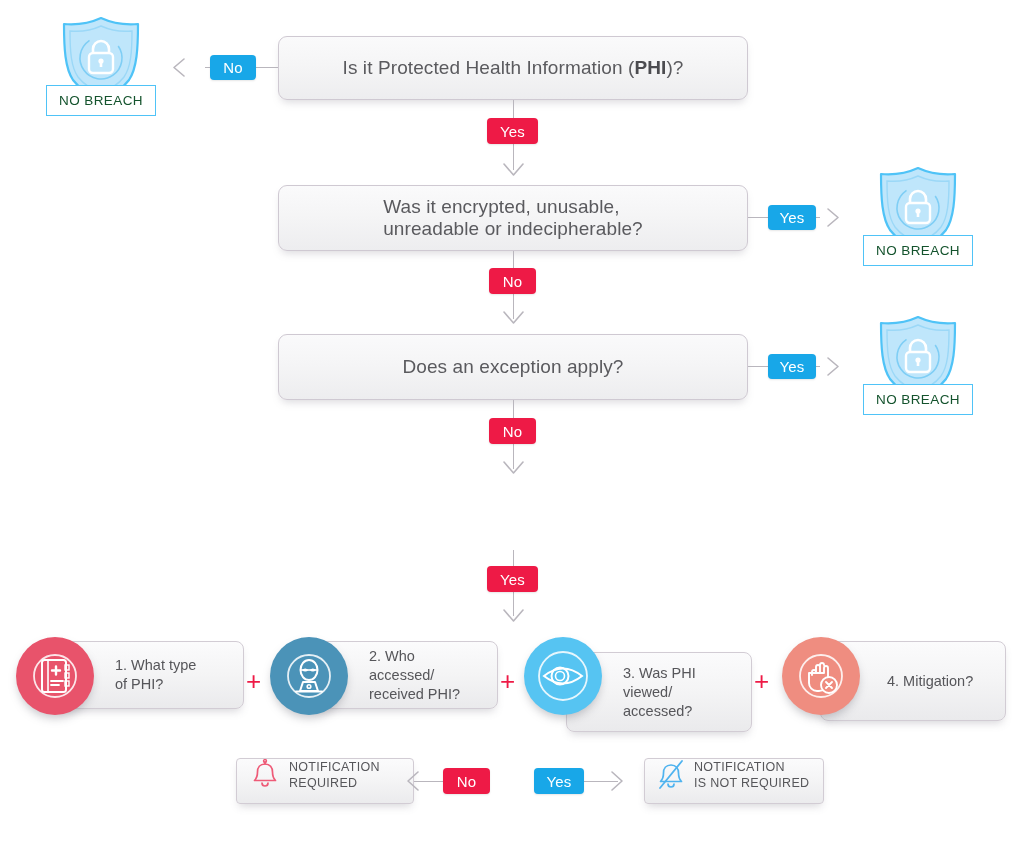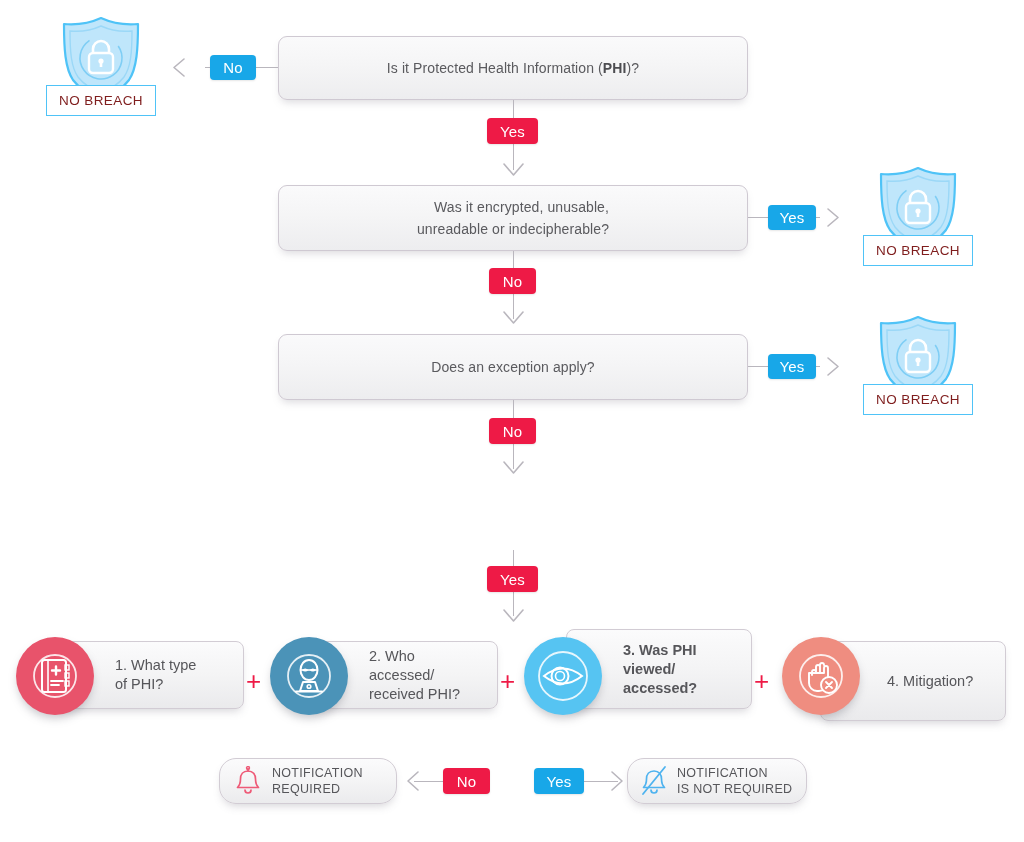--- a/index.html
+++ b/index.html
@@ -14,22 +14,22 @@
 
   
   .qbox{
     position:absolute;
     box-sizing:border-box;
     background:linear-gradient(to bottom,#fafafb 0%,#f5f5f6 45%,#ededef 100%);
     border:1px solid #cfc9d2;
     border-radius:9px;
     box-shadow:0 5px 9px -3px rgba(120,115,130,.28);
     display:flex;align-items:center;justify-content:center;
-    text-align:right;
-    font-size:14px;
+    text-align:left;
+    font-size:19px;
     line-height:22px;
     color:#5a5a5e;
     letter-spacing:.1px;
   }
   .qbox b{font-weight:bold;color:#4c4c50;}
 
   
   .pill{
     position:absolute;
     display:flex;align-items:center;justify-content:center;
@@ -50,21 +50,21 @@
 
   
   .shieldwrap{position:absolute;}
   .nobreach{
     position:absolute;
     box-sizing:border-box;
     background:#ffffff;
     border:1.5px solid #4fc3f7;
     display:flex;align-items:center;justify-content:center;
     font-size:13.5px;
-    color:#7f1d1d;
+    color:#14532d;
     letter-spacing:.4px;
     z-index:3;
   }
 
   
   .fcard{
     position:absolute;
     box-sizing:border-box;
     background:linear-gradient(to bottom,#fbfbfc 0%,#f4f4f5 50%,#eaeaec 100%);
     border:1px solid #d2ccd4;
@@ -93,23 +93,23 @@
     font-weight:400;
     z-index:5;
   }
 
   
   .nbox{
     position:absolute;
     box-sizing:border-box;
     background:linear-gradient(to bottom,#fbfbfc 0%,#f4f4f5 50%,#ebebed 100%);
     border:1px solid #d2ccd4;
-    border-radius:17px;
+    border-radius:4px;
     box-shadow:0 5px 9px -3px rgba(120,115,130,.3);
-    display:flex;align-items:center;
+    display:flex;margin-left:17px;
   }
   .nbox .ntext{
     font-size:12.5px;
     line-height:16px;
     color:#56565a;
     letter-spacing:.3px;
     white-space:pre-line;
   }
 </style>
 </head>
@@ -255,21 +255,21 @@
       <path d="M16 17 q3.2 -3.2 6.4 0 q-3.2 3.2 -6.4 0 Z" fill="#ffffff"></path>
       <path d="M23.6 17 q3.2 -3.2 6.4 0 q-3.2 3.2 -6.4 0 Z" fill="#ffffff"></path>
       <path d="M14 38 l3 -9 h12 l3 9 Z" fill="none" stroke="#ffffff" stroke-width="2" stroke-linejoin="round"></path>
       <circle cx="23" cy="33.5" r="1.8" fill="none" stroke="#ffffff" stroke-width="1.6"></circle>
       <line x1="10" y1="38.5" x2="36" y2="38.5" stroke="#ffffff" stroke-width="2" stroke-linecap="round"></line>
       <circle cx="23" cy="23" r="21" fill="none" stroke="#ffffff" stroke-width="1.8" opacity=".85"></circle>
     </svg>
   </div>
   <div class="plus" style="left:500px;top:668px;">+</div>
 
-  <div class="fcard" style="left:566px;top:629px;width:186px;height:80px;font-weight:bold;">
+  <div class="fcard" style="left:566px;top:652px;width:186px;height:80px;">
     <span class="ftext" style="margin-left:56px;">3. Was PHI
 viewed/
 accessed?</span>
   </div>
   <div class="fcircle" style="left:524px;top:637px;width:78px;height:78px;background:#56c4f2;">
     <svg width="50" height="50" viewBox="0 0 50 50">
       <path d="M6 25 q19 -15 38 0 q-19 15 -38 0 Z" fill="none" stroke="#ffffff" stroke-width="2"></path>
       <circle cx="22" cy="25" r="8.5" fill="none" stroke="#ffffff" stroke-width="2"></circle>
       <circle cx="22" cy="25" r="4.5" fill="none" stroke="#ffffff" stroke-width="1.6"></circle>
       <circle cx="25" cy="25" r="24" fill="none" stroke="#ffffff" stroke-width="1.8" opacity=".85"></circle>

